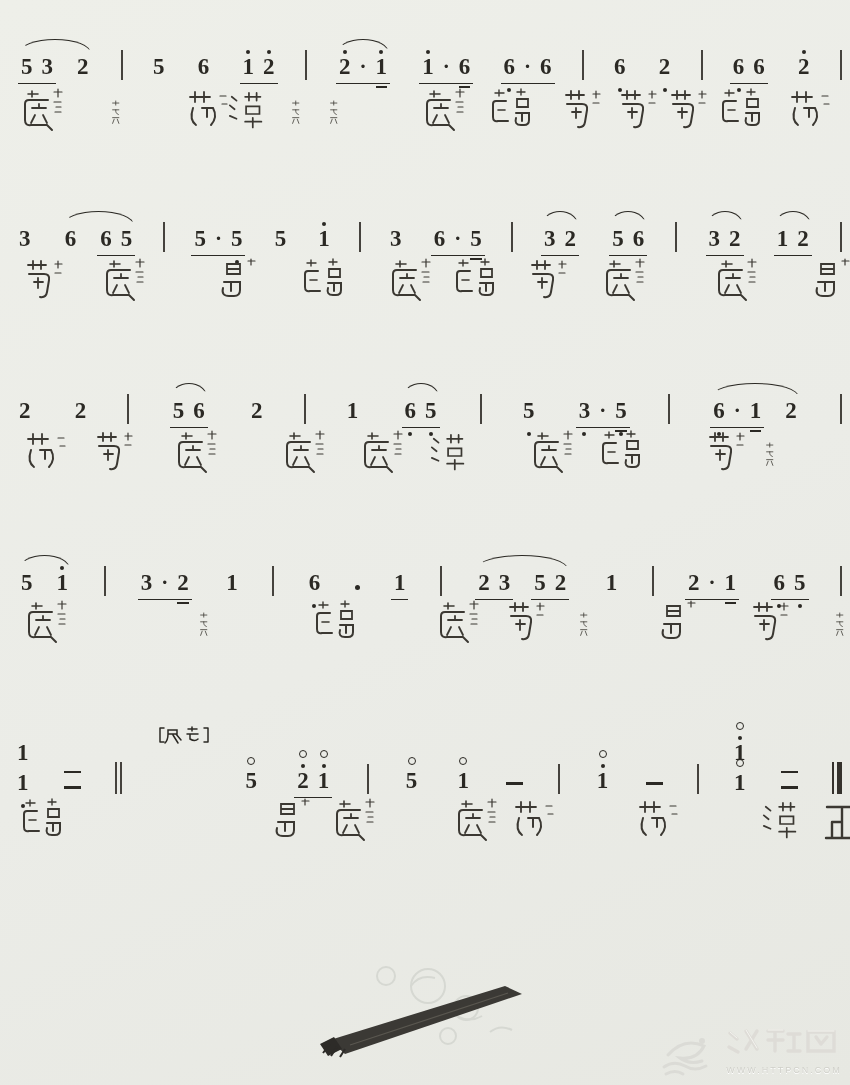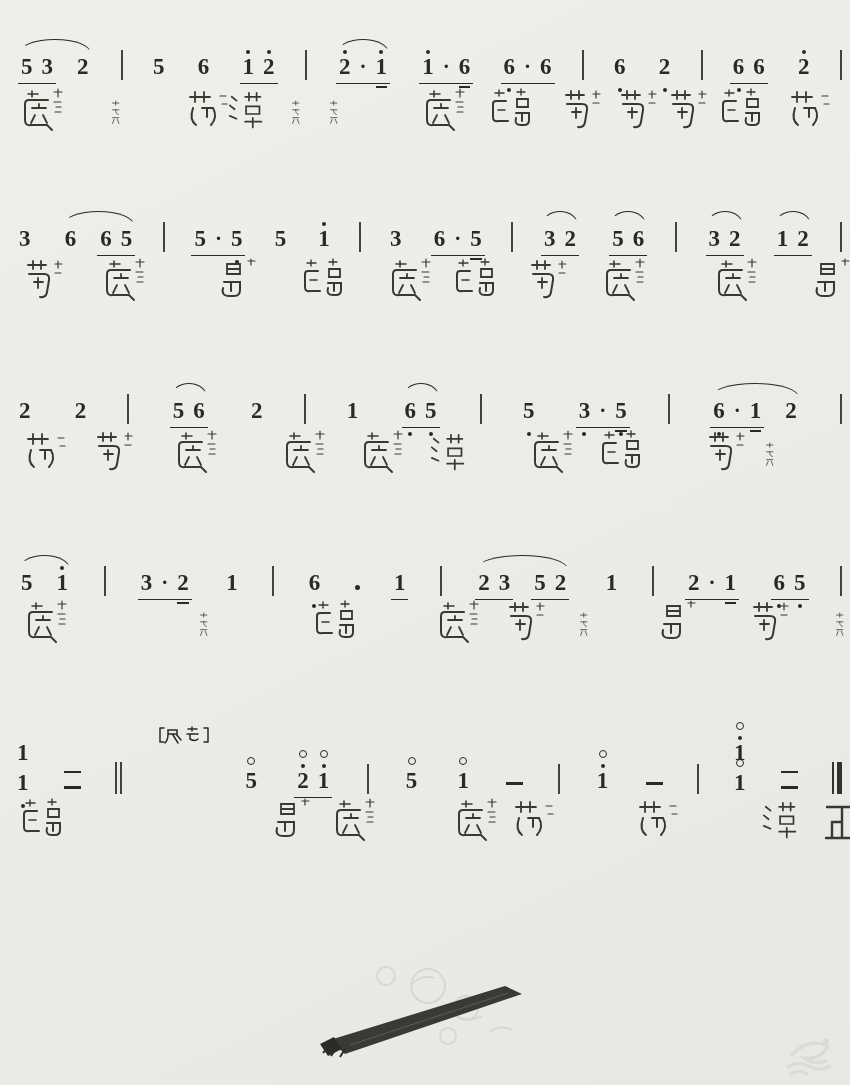--- a/index.html
+++ b/index.html
@@ -923,15 +923,30 @@
 
   <div class="watermark">
     <svg width="62" height="58" viewBox="0 0 62 58">
       <g fill="none" stroke="#dbdbd6" stroke-width="3" stroke-linecap="round">
         <path d="M10 34 q16 -18 36 -9 q-7 14 -24 12 q9 7 22 3"></path>
         <path d="M6 46 q10 -7 21 -1 q10 6 21 0"></path>
         <path d="M8 53 q9 -5 17 0"></path>
       </g>
       <circle cx="44" cy="20" r="3" fill="#dbdbd6"></circle>
     </svg>
+    <div class="wm-right">
+      <svg width="120" height="34" viewBox="0 0 120 34" aria-label="汉程网">
+        <g fill="none" stroke="#dedrd9" stroke-linecap="round">
+          <g stroke="#dedcd7" stroke-width="3.4">
+            <path d="M6 8 l7 6 M5 22 l9 5 M22 6 l11 18 M33 6 l-11 18"></path>
+            <path d="M44 6 h15 M51 6 v20 M44 15 h15 M64 9 h12 M70 9 v17 M64 26 h12"></path>
+            <path d="M84 7 h26 v19 h-26 z M92 12 l5 7 M103 12 l-6 7"></path>
+          </g>
+          <g stroke="#f4f4f0" stroke-width="1">
+            <path d="M6 7 l7 6 M22 5 l11 18 M44 5 h15 M84 6 h26"></path>
+          </g>
+        </g>
+      </svg>
+      <div class="wm-url">WWW.HTTPCN.COM</div>
+    </div>
   </div>
 
 </div>
 
 </body></html>

